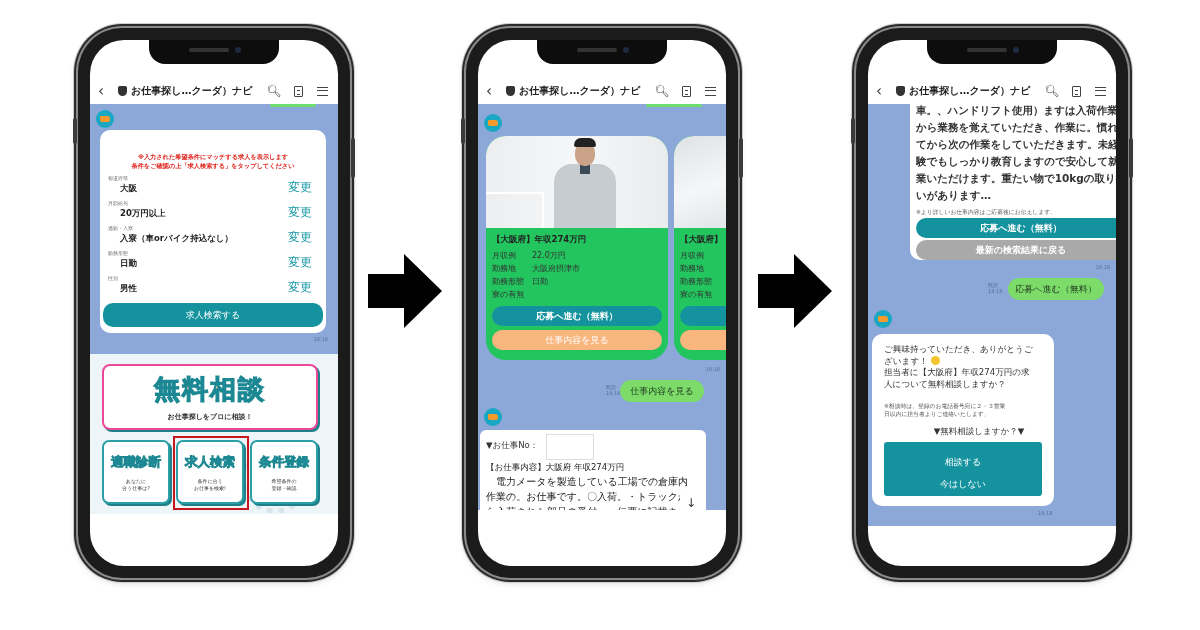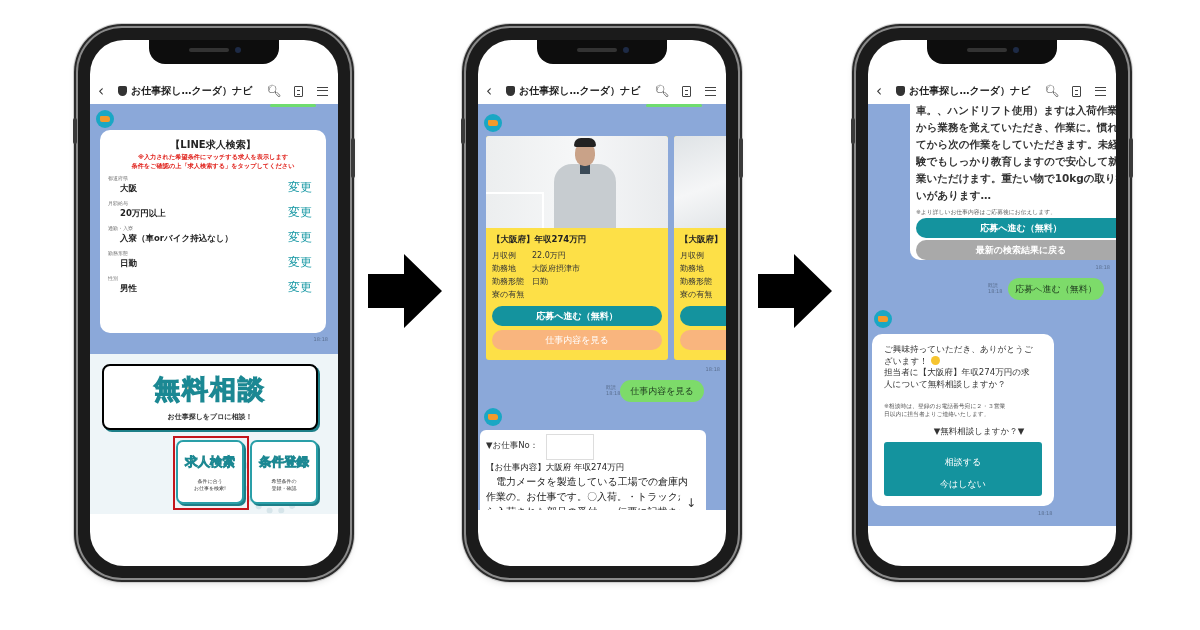--- a/index.html
+++ b/index.html
@@ -60,42 +60,42 @@
 
   
   .p1-title { position: absolute; left: 0; right: 0; top: 8px; text-align: center; font-size: 10px; font-weight: bold; color: #222; }
   .p1-note { position: absolute; left: 0; right: 0; top: 22px; text-align: center; font-size: 6.2px; line-height: 9px; color: #e0211b; font-weight: bold; }
   .cond-label { position: absolute; left: 8px; font-size: 5px; color: #777; }
   .cond-value { position: absolute; left: 20px; font-size: 8.5px; font-weight: bold; color: #222; }
   .cond-change { position: absolute; right: 14px; font-size: 12px; color: #1c9aa6; }
 
   .rich { position: absolute; left: 0; right: 0; background: #eef5f8; overflow: hidden; }
   .rich-big {
-    position: absolute; background: #fff; border: 2px solid #000000; border-radius: 8px;
+    position: absolute; background: #fff; border: 2px solid #ec4899; border-radius: 8px;
     box-shadow: 2px 2px 0 #1d7f88;
   }
   .rich-big .big-text {
     position: absolute; left: 0; right: 0; top: 6px; text-align: center; font-size: 26px; font-weight: bold;
     color: #f8c89c; -webkit-text-stroke: 1.2px #1b8893; letter-spacing: 2px;
   }
   .rich-big .sub { position: absolute; left: 0; right: 0; bottom: 6px; text-align: center; font-size: 7px; color: #333; font-weight: bold; }
   .rich-small {
     position: absolute; background: #fff; border: 2px solid #2a9fa8; border-radius: 7px;
     box-shadow: 2px 2px 0 #1d7f88;
   }
   .rich-small .stitle {
     position: absolute; left: 0; right: 0; top: 12px; text-align: center; font-size: 12.5px; font-weight: bold;
     color: #f8c89c; -webkit-text-stroke: 0.8px #1b8893;
   }
   .rich-small .ssub { position: absolute; left: 0; right: 0; top: 36px; text-align: center; font-size: 5px; line-height: 7px; color: #333; }
   .highlight { position: absolute; border: 2px solid #c4161c; }
   .gear { position: absolute; border-radius: 50%; border: 6px dotted #d6e5ea; }
 
   
-  .job-card { position: absolute; background: #fde047; border-radius: 3px; overflow: hidden; }
+  .job-card { position: absolute; background: #22c55e; border-radius: 20px; overflow: hidden; }
   .photo { position: absolute; left: 0; right: 0; top: 0; height: 92px; background: linear-gradient(90deg, #eceeef 0%, #f6f7f8 50%, #e9ebed 100%); overflow: hidden; }
   .photo2 { background: linear-gradient(160deg, #dfe3e6 0%, #f5f6f7 40%, #cfd5d9 100%); }
   .man-head { position: absolute; width: 20px; height: 24px; background: #c9a288; border-radius: 45%; }
   .man-hair { position: absolute; width: 22px; height: 9px; background: #222; border-radius: 10px 10px 3px 3px; }
   .man-body { position: absolute; width: 62px; height: 70px; background: #c7ccd0; border-radius: 18px 18px 0 0; }
   .man-collar { position: absolute; width: 10px; height: 10px; background: #3b4a57; }
   .rail { position: absolute; border: 2px solid #ffffff; }
   .job-title { position: absolute; left: 6px; font-size: 8.5px; font-weight: bold; color: #222; white-space: nowrap; }
   .job-row { position: absolute; left: 6px; font-size: 8px; color: #333; white-space: nowrap; }
   .job-row .v { position: absolute; left: 40px; }
@@ -132,21 +132,20 @@
         </span>
       <span class="hicon">
           <span class="menu"></span>
         </span>
     </div>
 
     <div class="chat" style="height:250px;">
       <div class="green-strip" style="left:180px; width:46px;"></div>
       <div class="avatar" style="left:6px; top:6px;"></div>
       <div class="card" style="left:10px; top:26px; width:226px; height:203px;">
-        <div class="p1-title">【LINE求人検索】</div>
         <div class="p1-note">
           <div>※入力された希望条件にマッチする求人を表示します</div>
           <div>条件をご確認の上「求人検索する」をタップしてください</div>
         </div>
 
         <div>
           <span class="cond-label" style="top:45px;">都道府県</span>
           <span class="cond-value" style="top:53px;">大阪</span>
           <span class="cond-change" style="top:49px;">変更</span>
         </div>
@@ -163,30 +162,38 @@
         <div>
           <span class="cond-label" style="top:120px;">勤務形態</span>
           <span class="cond-value" style="top:128px;">日勤</span>
           <span class="cond-change" style="top:124px;">変更</span>
         </div>
         <div>
           <span class="cond-label" style="top:145px;">性別</span>
           <span class="cond-value" style="top:153px;">男性</span>
           <span class="cond-change" style="top:149px;">変更</span>
         </div>
+        <div class="btn teal" style="left:3px; right:3px; top:173px; height:24px; font-weight:normal;">求人検索する</div>
       </div>
       <span class="ts" style="right:10px; top:232px;">18:18</span>
     </div>
 
     <div class="rich" style="top:314px; height:160px;">
       <div class="gear" style="left:30px; top:10px; width:60px; height:60px;"></div>
       <div class="gear" style="left:150px; top:90px; width:70px; height:70px;"></div>
       <div class="rich-big" style="left:12px; top:10px; width:216px; height:66px;">
         <div class="big-text">無料相談</div>
         <div class="sub">お仕事探しをプロに相談！</div>
+      </div>
+      <div class="rich-small" style="left:12px; top:86px; width:68px; height:64px;">
+        <div class="stitle">適職診断</div>
+        <div class="ssub">
+            <div>あなたに</div>
+            <div>合う仕事は?</div>
+          </div>
       </div>
       <div class="rich-small" style="left:160px; top:86px; width:68px; height:64px;">
         <div class="stitle">条件登録</div>
         <div class="ssub">
             <div>希望条件の</div>
             <div>登録・確認</div>
           </div>
       </div>
       <div class="rich-small" style="left:86px; top:86px; width:68px; height:64px;">
         <div class="stitle">求人検索</div>

